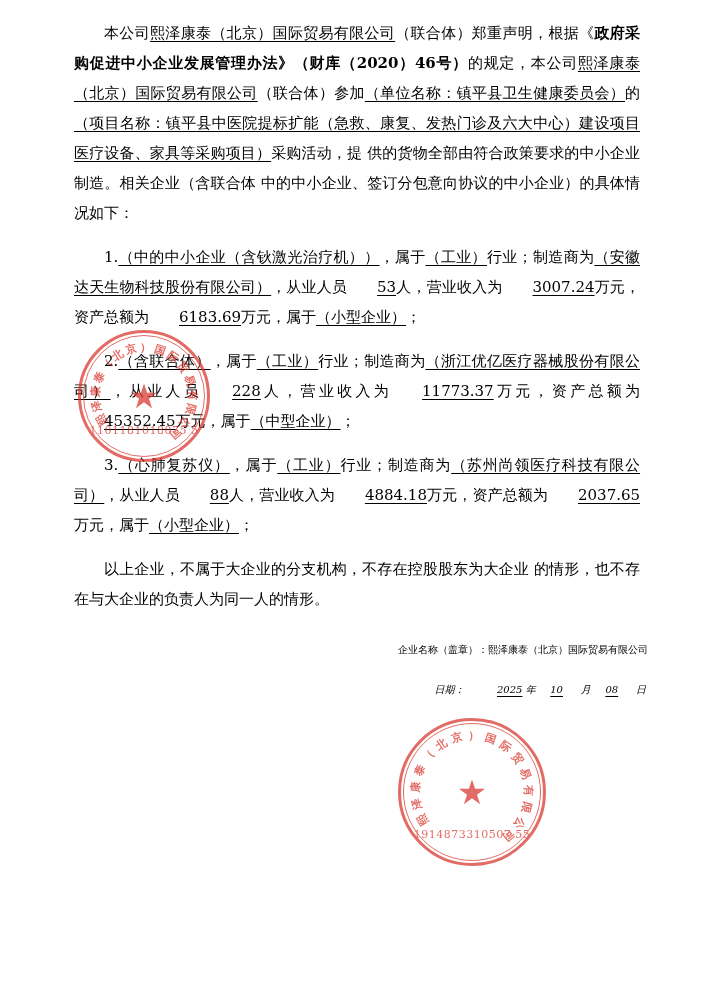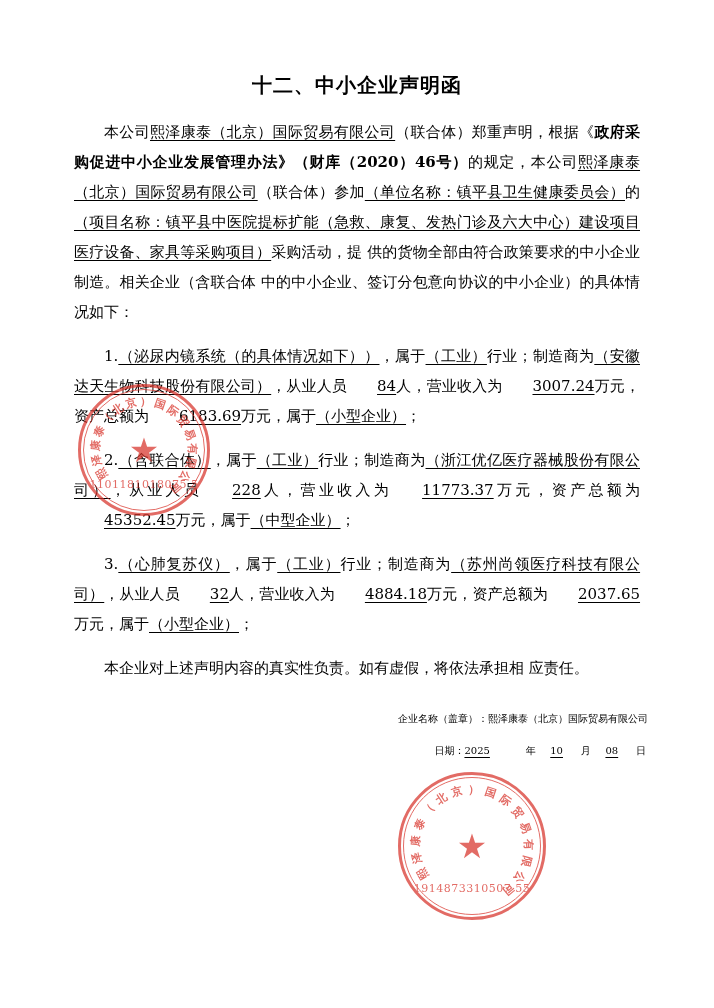--- a/index.html
+++ b/index.html
@@ -58,21 +58,21 @@
   }
   .bold {
     font-weight: bold;
   }
   .blank {
     display: inline-block;
     text-decoration: underline;
     text-underline-offset: 3px;
   }
   .w-sm { min-width: 42px; text-align: center; }
-  .w-md { min-width: 58px; text-align: left; }
+  .w-md { min-width: 58px; text-align: right; }
   .w-lg { min-width: 74px; text-align: right; }
 
   
   .seal {
     position: absolute;
     border-radius: 50%;
     pointer-events: none;
     opacity: 0.72;
   }
   .seal-ring {
@@ -144,48 +144,49 @@
     font-size: 10px;
     line-height: 32px;
   }
   .sign-row {
     text-align: right;
     padding-right: 4px;
   }
   .date-row {
     text-align: right;
     padding-right: 6px;
+    margin-top: 8px;
+    font-style: italic;
   }
 </style>
 </head>
 <body>
 
 <div class="page">
 
-  <h1 class="doc-title">十二、中小企业声明函</h1>
 
 
   <p class="body-text para first">
     <span>本公司</span><span class="u">熙泽康泰（北京）国际贸易有限公司</span><span>（联合体）郑重声明，根据《</span><span class="bold">政府采购促进中小企业发展管理办法》（财库（2020）46号）</span><span>的规定，本公司</span><span class="u">熙泽康泰（北京）国际贸易有限公司</span><span>（联合体）参加</span><span class="u">（单位名称：镇平县卫生健康委员会）</span><span>的</span><span class="u">（项目名称：镇平县中医院提标扩能（急救、康复、发热门诊及六大中心）建设项目医疗设备、家具等采购项目）</span><span>采购活动，提 供的货物全部由符合政策要求的中小企业制造。相关企业（含联合体 中的中小企业、签订分包意向协议的中小企业）的具体情况如下：</span>
   </p>
 
   <p class="body-text para">
-    <span>1.</span><span class="u">（泌尿内镜系统（的具体情况如下））</span><span>，属于</span><span class="u">（工业）</span><span>行业；制造商为</span><span class="u">（安徽达天生物科技股份有限公司）</span><span>，从业人员</span><span class="blank w-sm">84</span><span>人，营业收入为</span><span class="blank w-md">3007.24</span><span>万元，资产总额为</span><span class="blank w-lg">6183.69</span><span>万元，属于</span><span class="u">（小型企业）</span><span>；</span>
+    <span>1.</span><span class="u">（中的中小企业（含钬激光治疗机））</span><span>，属于</span><span class="u">（工业）</span><span>行业；制造商为</span><span class="u">（安徽达天生物科技股份有限公司）</span><span>，从业人员</span><span class="blank w-sm">53</span><span>人，营业收入为</span><span class="blank w-md">3007.24</span><span>万元，资产总额为</span><span class="blank w-lg">6183.69</span><span>万元，属于</span><span class="u">（小型企业）</span><span>；</span>
   </p>
 
   <p class="body-text para">
     <span>2.</span><span class="u">（含联合体）</span><span>，属于</span><span class="u">（工业）</span><span>行业；制造商为</span><span class="u">（浙江优亿医疗器械股份有限公司）</span><span>，从业人员</span><span class="blank w-sm">228</span><span>人，营业收入为</span><span class="blank w-lg">11773.37</span><span>万元，资产总额为</span><span class="blank w-lg">45352.45</span><span>万元，属于</span><span class="u">（中型企业）</span><span>；</span>
   </p>
 
   <p class="body-text para">
-    <span>3.</span><span class="u">（心肺复苏仪）</span><span>，属于</span><span class="u">（工业）</span><span>行业；制造商为</span><span class="u">（苏州尚领医疗科技有限公司）</span><span>，从业人员</span><span class="blank w-sm">32</span><span>人，营业收入为</span><span class="blank w-md">4884.18</span><span>万元，资产总额为</span><span class="blank w-md">2037.65</span><span>万元，属于</span><span class="u">（小型企业）</span><span>；</span>
-  </p>
-
-
-  <p class="body-text para">本企业对上述声明内容的真实性负责。如有虚假，将依法承担相 应责任。</p>
+    <span>3.</span><span class="u">（心肺复苏仪）</span><span>，属于</span><span class="u">（工业）</span><span>行业；制造商为</span><span class="u">（苏州尚领医疗科技有限公司）</span><span>，从业人员</span><span class="blank w-sm">88</span><span>人，营业收入为</span><span class="blank w-md">4884.18</span><span>万元，资产总额为</span><span class="blank w-md">2037.65</span><span>万元，属于</span><span class="u">（小型企业）</span><span>；</span>
+  </p>
+
+  <p class="body-text para">以上企业，不属于大企业的分支机构，不存在控股股东为大企业 的情形，也不存在与大企业的负责人为同一人的情形。</p>
+
 
   <div class="sign-block">
     <div class="sign-row">
       <span>企业名称（盖章）：</span><span>熙泽康泰（北京）国际贸易有限公司</span>
     </div>
     <div class="date-row">
       <span>日期：</span><span class="blank w-md">2025</span>
       <span>年</span><span class="blank w-sm">10</span>
       <span>月</span><span class="blank w-sm">08</span>
       <span>日</span>

